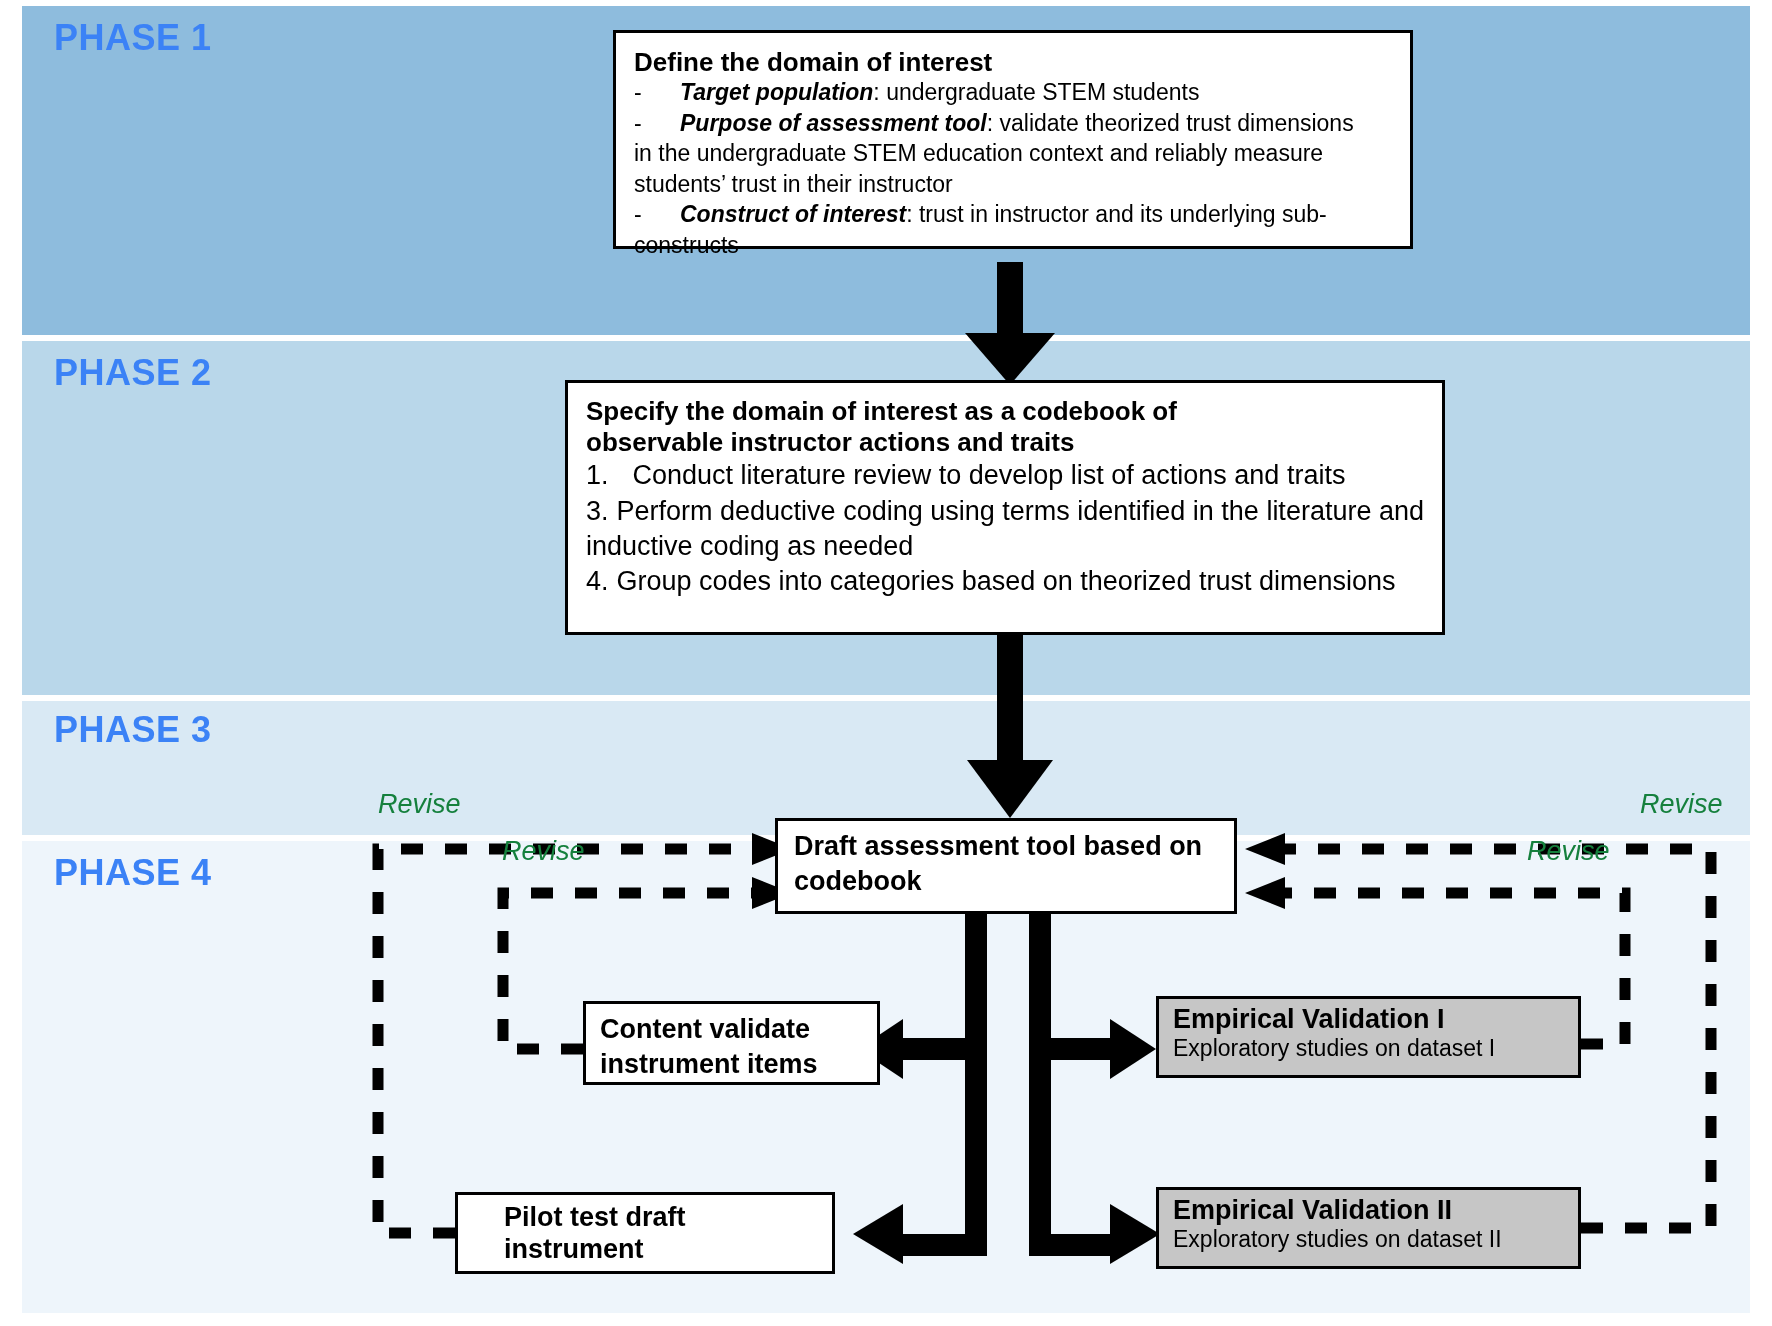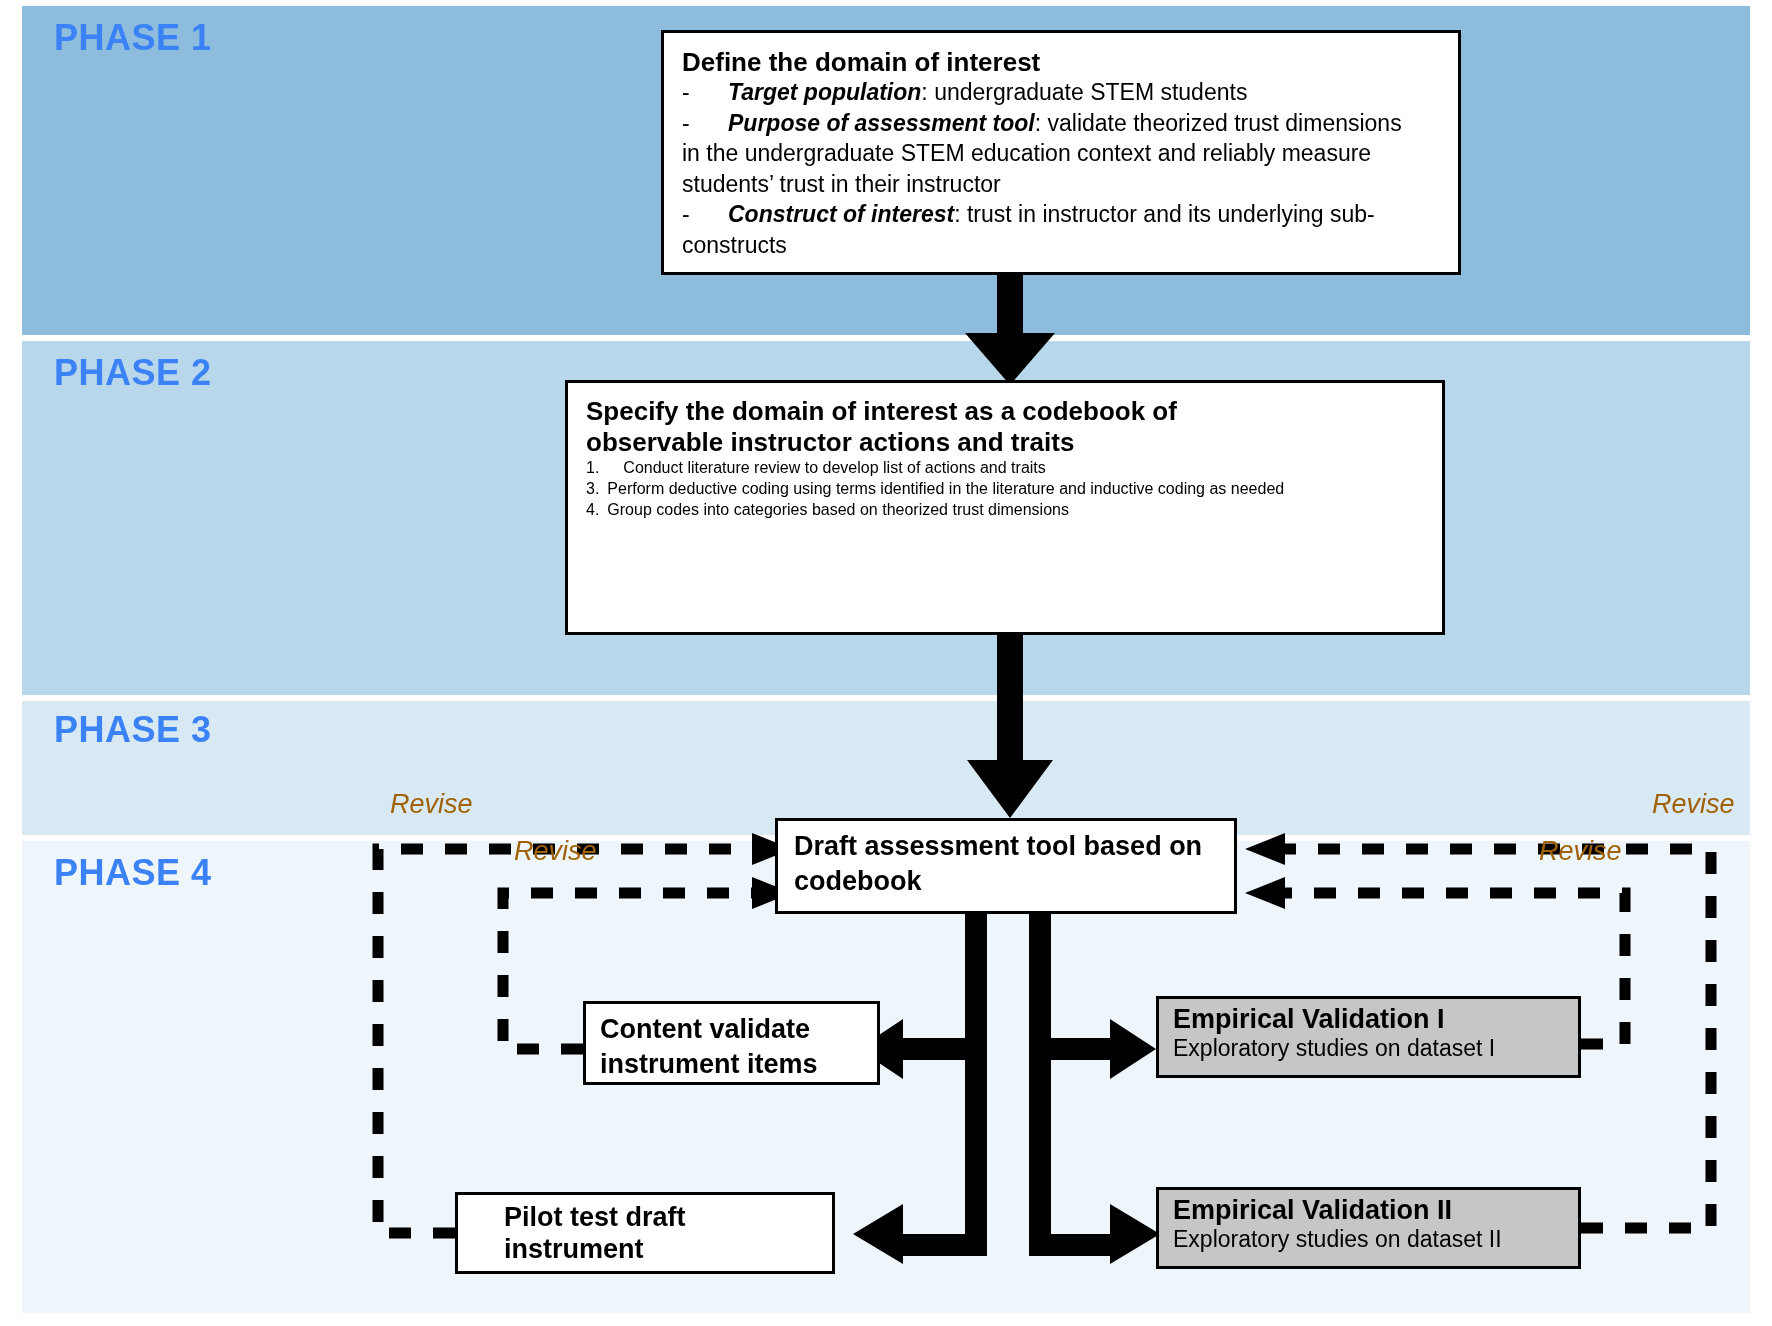--- a/index.html
+++ b/index.html
@@ -16,29 +16,29 @@
   .phase-label{
     position:absolute;left:54px;font-size:36px;font-weight:bold;
     letter-spacing:.5px;color:#3b82f6;line-height:1;
   }
 
   
   .node{position:absolute;box-sizing:border-box;border:3px solid #000;background:#fff;z-index:6;}
   .node.grey{background:#c6c6c6;}
   .node .ttl{font-weight:bold;}
 
-  #box-phase1{left:613px;top:30px;width:800px;height:245px;padding:14px 33px 6px 18px;margin-left:48px;}
+  #box-phase1{left:613px;top:30px;width:800px;height:219px;padding:14px 33px 6px 18px;}
   #box-phase1 .ttl{font-size:26px;line-height:1.16;}
   #box-phase1 .li{font-size:23px;line-height:1.33;}
   #box-phase1 .li .dash{display:inline-block;width:46px;}
   #box-phase1 .li i{font-style:italic;font-weight:bold;}
 
   #box-phase2{left:565px;top:380px;width:880px;height:255px;padding:13px 14px 6px 18px;}
   #box-phase2 .ttl{font-size:26px;line-height:1.2;}
-  #box-phase2 .li{font-size:16px;line-height:1.31;}
+  #box-phase2 .li{font-size:27px;line-height:1.31;}
   #box-phase2 .li .num{display:inline-block;}
 
   #box-draft{left:775px;top:818px;width:462px;height:96px;padding:8px 10px 0 16px;}
   #box-draft .ttl{font-size:27px;line-height:1.28;}
 
   #box-content{left:583px;top:1001px;width:297px;height:84px;padding:8px 10px 0 14px;}
   #box-content .ttl{font-size:27px;line-height:1.28;}
 
   #box-pilot{left:455px;top:1192px;width:380px;height:82px;padding:0 8px 0 14px;
              display:flex;align-items:center;}
@@ -51,21 +51,21 @@
   #box-ev2{left:1156px;top:1187px;width:425px;height:82px;padding:6px 10px 0 14px;}
   #box-ev2 .ttl{font-size:27px;line-height:1.1;}
   #box-ev2 .sub{font-size:23px;line-height:1.2;}
 
   
   svg.layer{position:absolute;left:0;top:0;width:1772px;height:1326px;pointer-events:none;}
   #solid-layer{z-index:4;}
   #dash-layer{z-index:3;}
 
   .revise{
-    position:absolute;font-size:27px;font-style:italic;color:#a16207;z-index:7;white-space:nowrap;margin-left:12px;
+    position:absolute;font-size:27px;font-style:italic;color:#15803d;z-index:7;white-space:nowrap;
   }
 </style>
 </head>
 <body>
 
 <div id="stage">
 
   <div class="band" id="band-1"></div>
   <div class="band" id="band-2"></div>
   <div class="band" id="band-3"></div>

